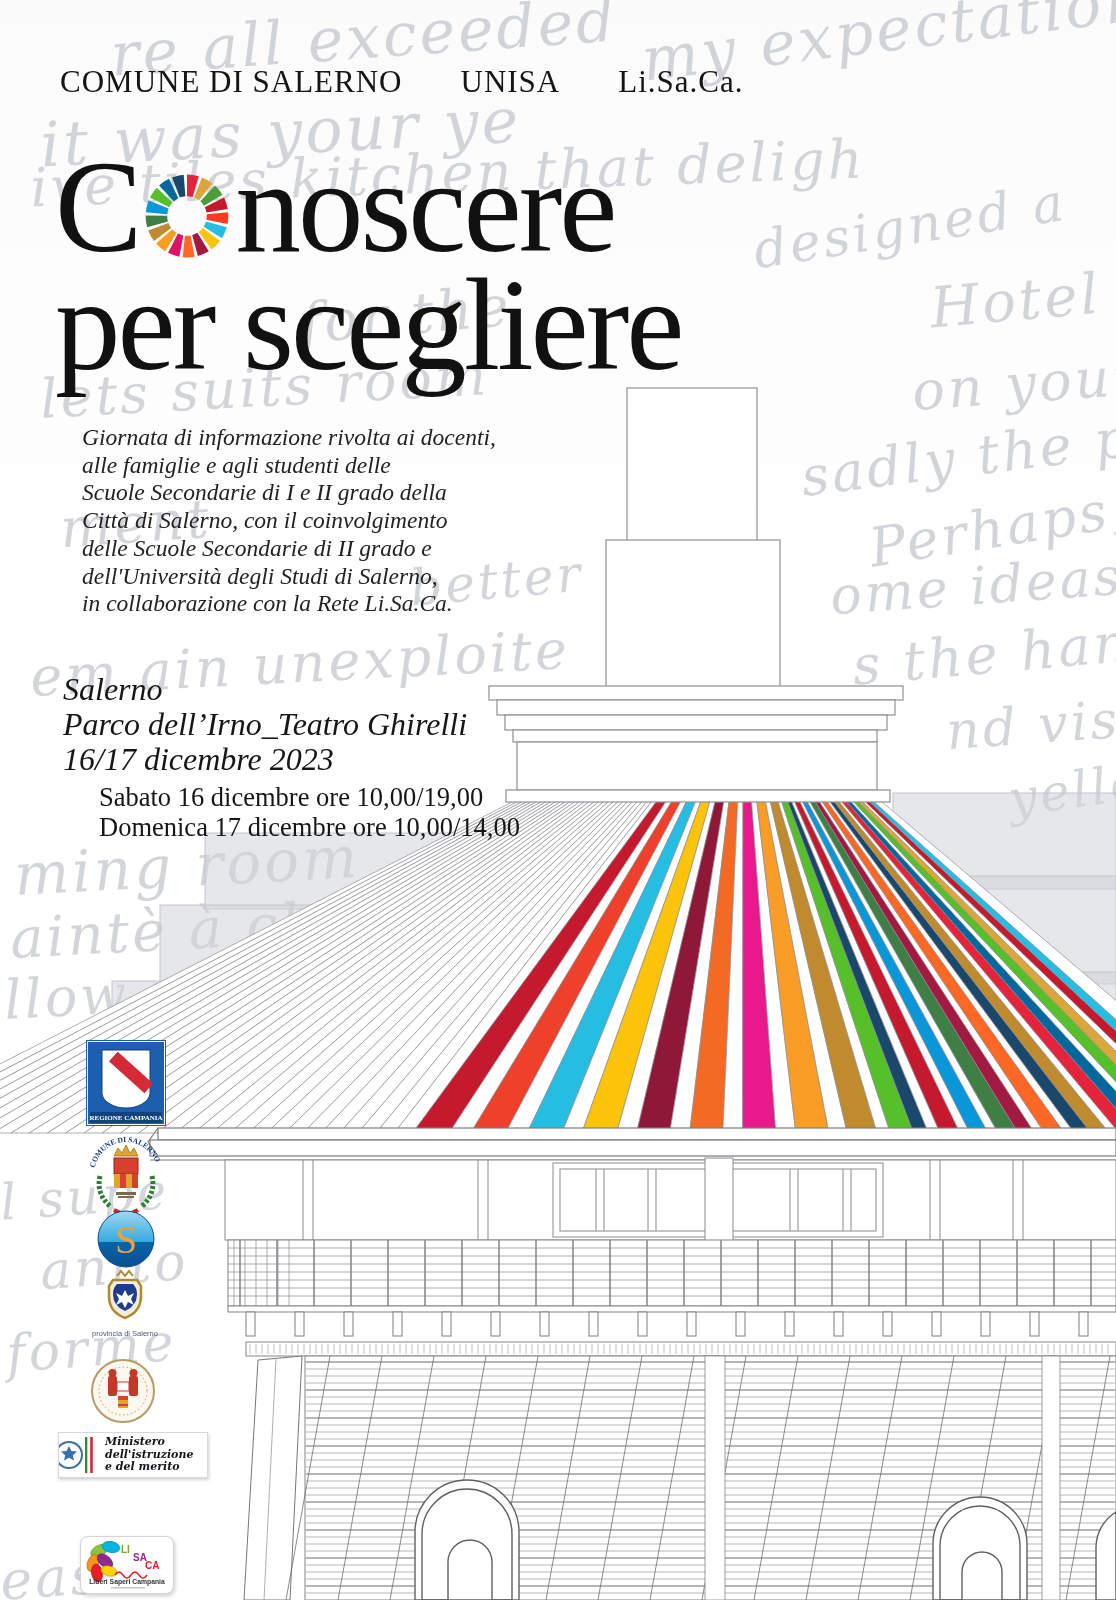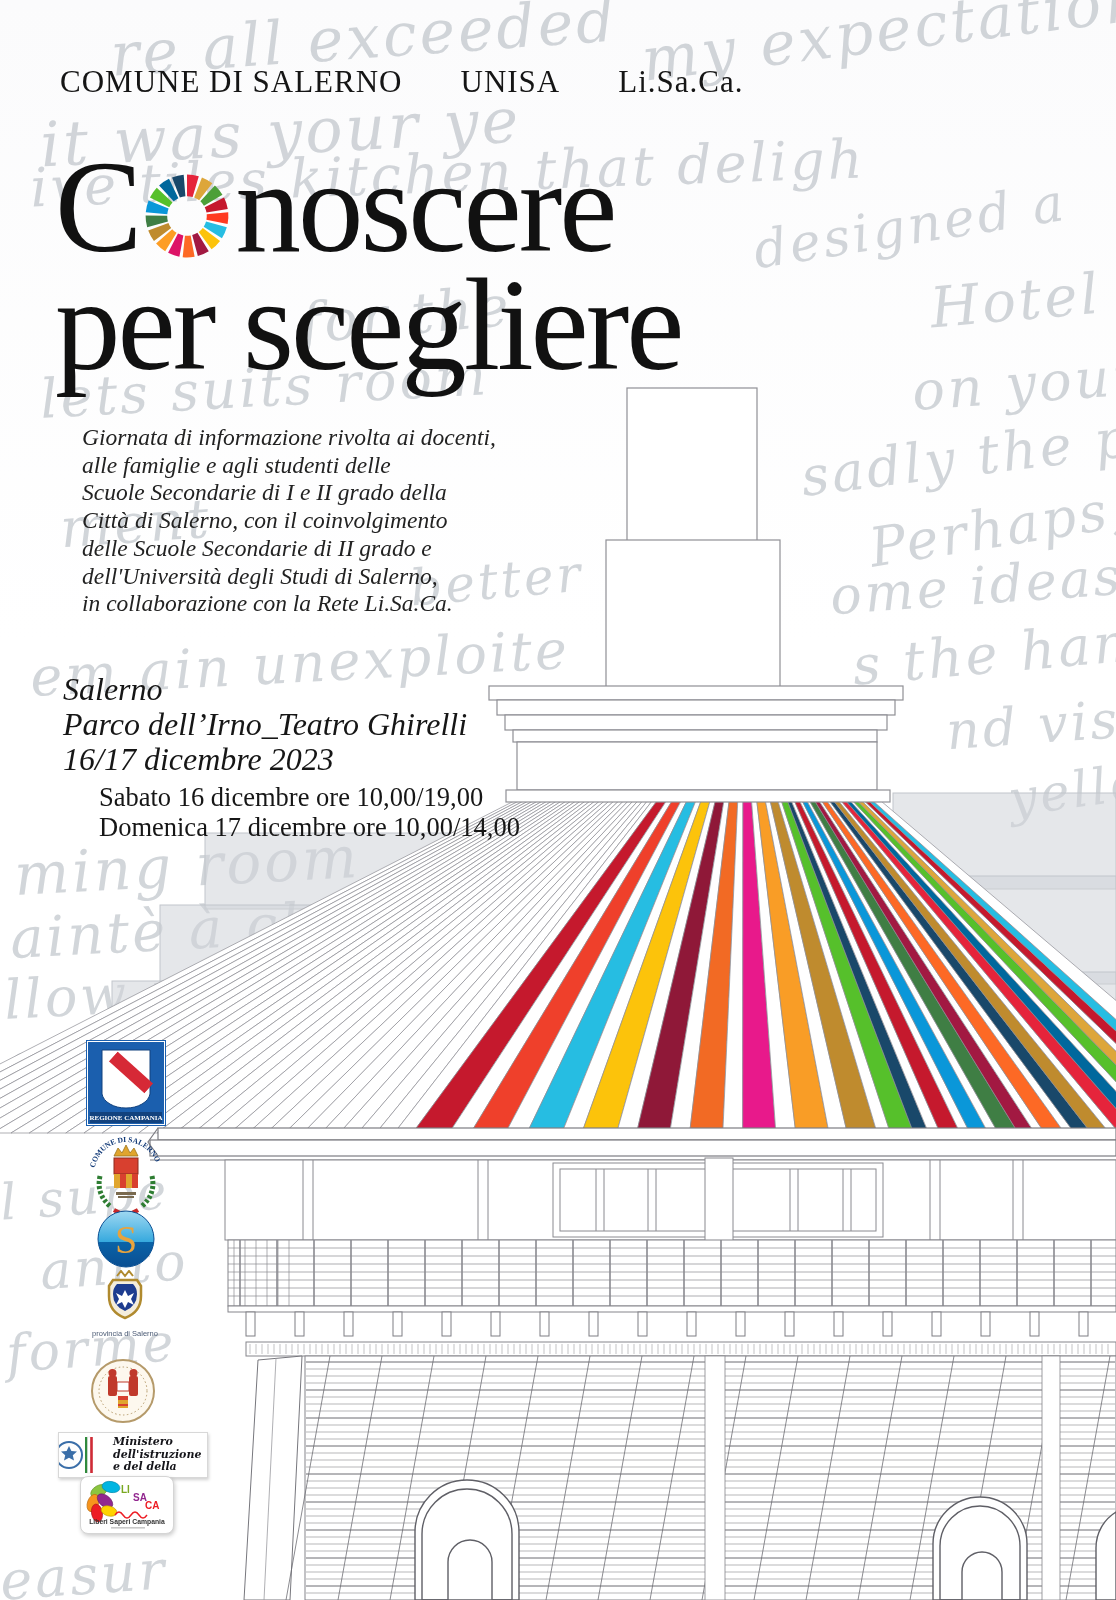--- a/index.html
+++ b/index.html
@@ -33,22 +33,22 @@
   .logos{position:absolute;inset:0;z-index:4;pointer-events:none;border-radius:15px;}
   .logos>div{position:absolute;}
   .logo-regione{left:86px;top:1040px;}
   .logo-comune{left:84px;top:1126px;}
   .logo-s{left:97px;top:1210px;}
   .logo-provincia{left:91px;top:1270px;}
   .logo-unisa{left:90px;top:1358px;}
   .logo-ministero{left:58px;top:1432px;background:#fff;border:1px solid #d8d8d8;
     box-shadow:1px 2px 3px rgba(0,0,0,.18);width:148px;height:44px;display:flex;align-items:center;}
   .logo-ministero .txt{font-family:"DejaVu Serif",serif;font-style:italic;font-weight:bold;
-    font-size:11px;line-height:1.15;color:#15151a;margin-left:20px;}
-  .logo-lisaca{left:80px;top:1476px;width:92px;height:56px;background:#fff;border-radius:8px;
+    font-size:11px;line-height:1.15;color:#15151a;margin-left:12px;}
+  .logo-lisaca{left:80px;top:1536px;width:92px;height:56px;background:#fff;border-radius:8px;
     border:1px solid #d5d5d5;box-shadow:1px 2px 4px rgba(0,0,0,.2);}
 </style>
 </head>
 <body>
 
 <div class="poster">
 
   <div class="hand">
     <span style="left:110px;top:2px;font-size:60px;transform:rotate(-4deg)">re all exceeded</span>
     <span style="left:640px;top:-6px;font-size:60px;transform:rotate(-7deg)">my expectation</span>
@@ -637,21 +637,21 @@
     <div class="logo-ministero">
       <svg width="34" height="40" viewBox="0 0 34 40" style="flex:none">
         <circle cx="10" cy="20" r="13" fill="#fdfdfd" stroke="#3a6ea8" stroke-width="2"></circle>
         <path d="M10 11 l2.4 5 5.6.6 -4.2 3.6 1.2 5.4 -5 -2.8 -5 2.8 1.2 -5.4 -4.2 -3.6 5.6 -.6 Z" fill="#3a6ea8"></path>
         <rect x="26" y="2" width="2.6" height="36" fill="#2f8a3c"></rect>
         <rect x="28.6" y="2" width="2.6" height="36" fill="#ffffff" stroke="#ddd" stroke-width=".4"></rect>
         <rect x="31.2" y="2" width="2.6" height="36" fill="#cf2b36"></rect>
       </svg>
       <div class="txt">
         <div>Ministero dell'istruzione</div>
-        <div>e del della</div>
+        <div>e del merito</div>
       </div>
     </div>
 
     <div class="logo-lisaca">
       <svg width="92" height="56" viewBox="0 0 92 56">
         <g>
           <ellipse cx="18" cy="14" rx="9" ry="5.5" transform="rotate(-30 18 14)" fill="#8bc53f" stroke="#5d8f1f" stroke-width=".6"></ellipse>
           <ellipse cx="30" cy="10" rx="9" ry="5.5" transform="rotate(10 30 10)" fill="#00b5e2" stroke="#0284a6" stroke-width=".6"></ellipse>
           <ellipse cx="12" cy="26" rx="9" ry="5.5" transform="rotate(-70 12 26)" fill="#f7941d" stroke="#b56a0e" stroke-width=".6"></ellipse>
           <ellipse cx="24" cy="24" rx="9" ry="5.5" transform="rotate(40 24 24)" fill="#92278f" stroke="#661b64" stroke-width=".6"></ellipse>

